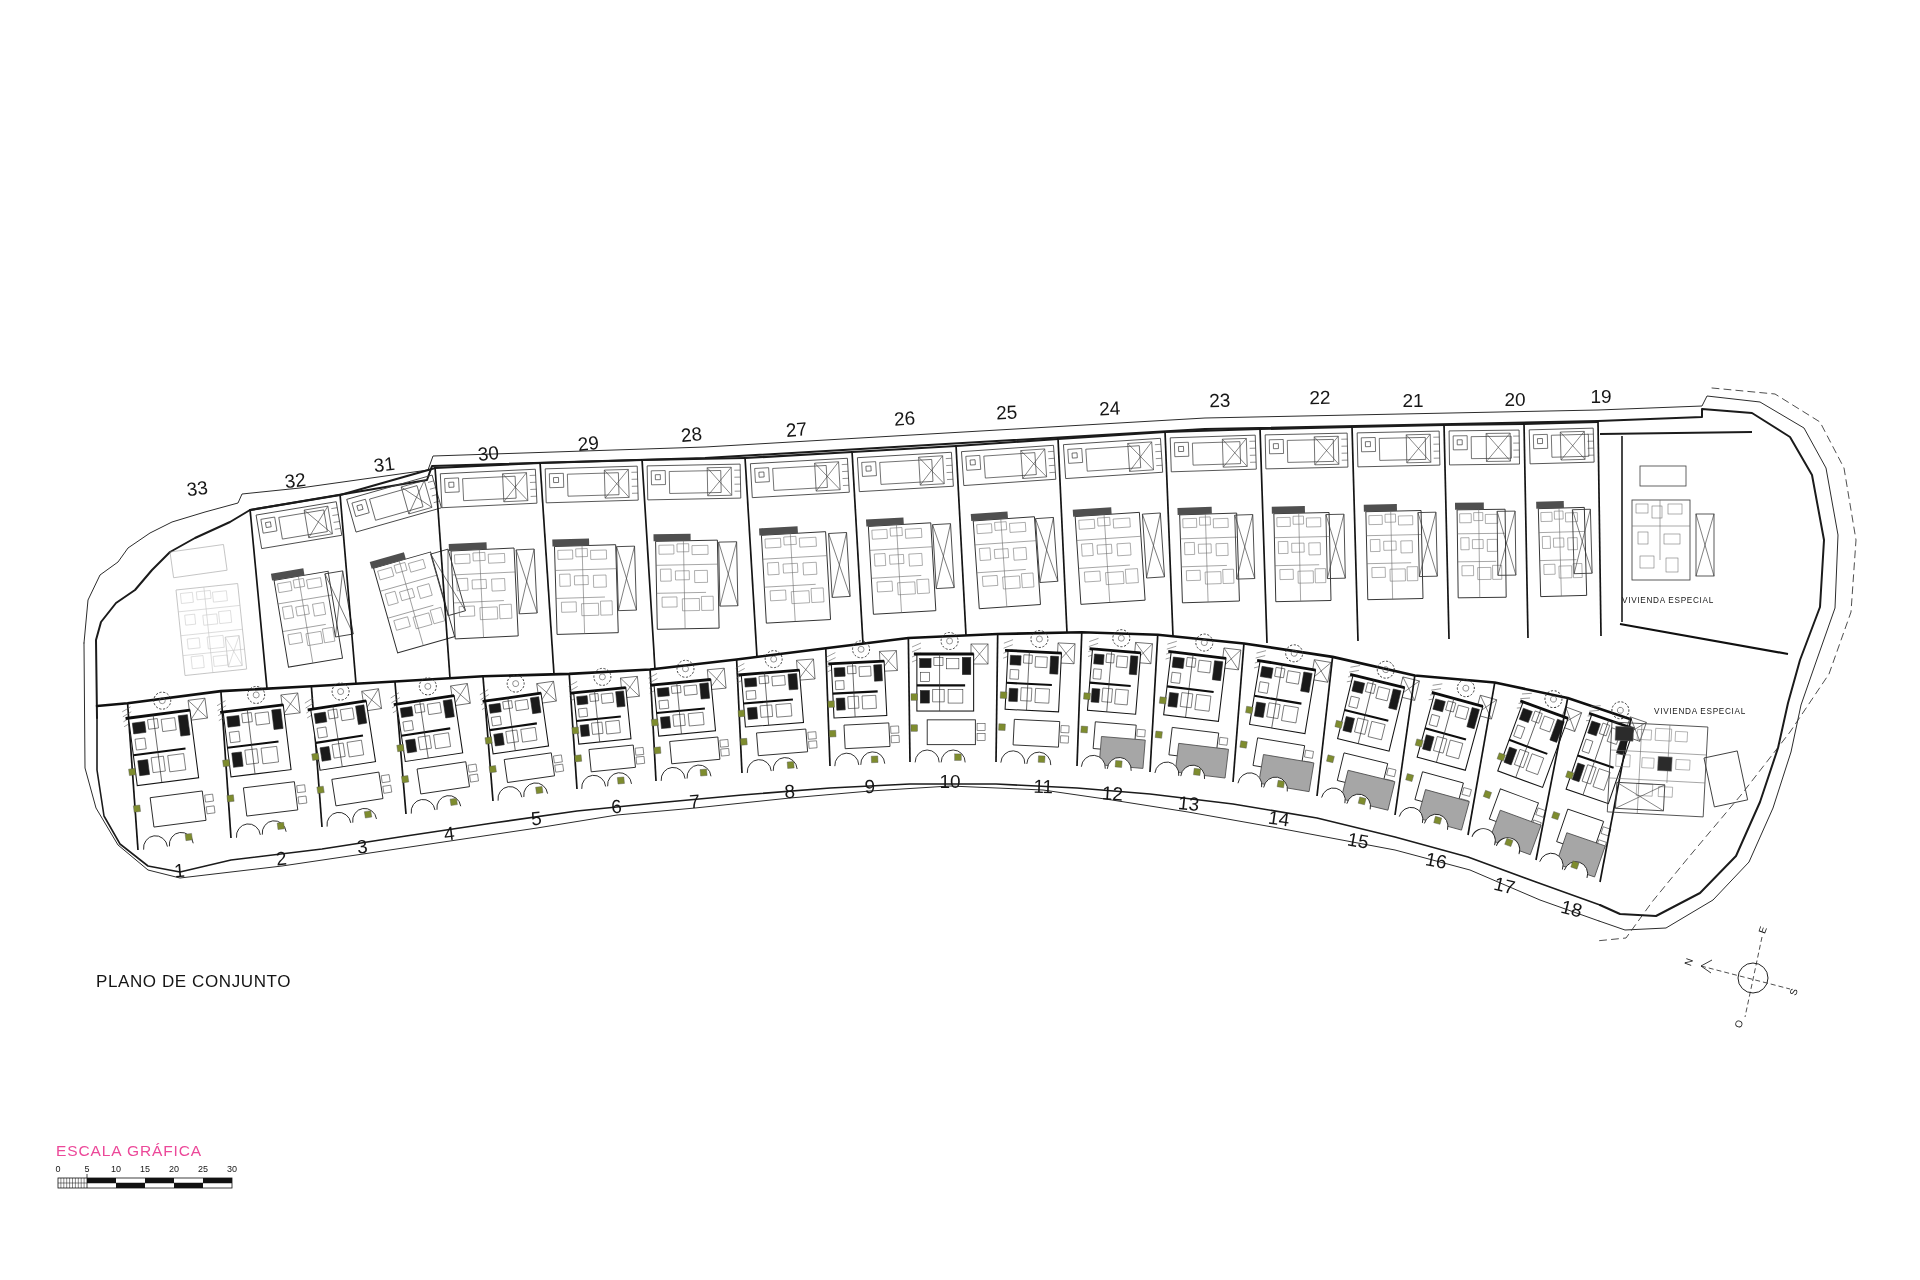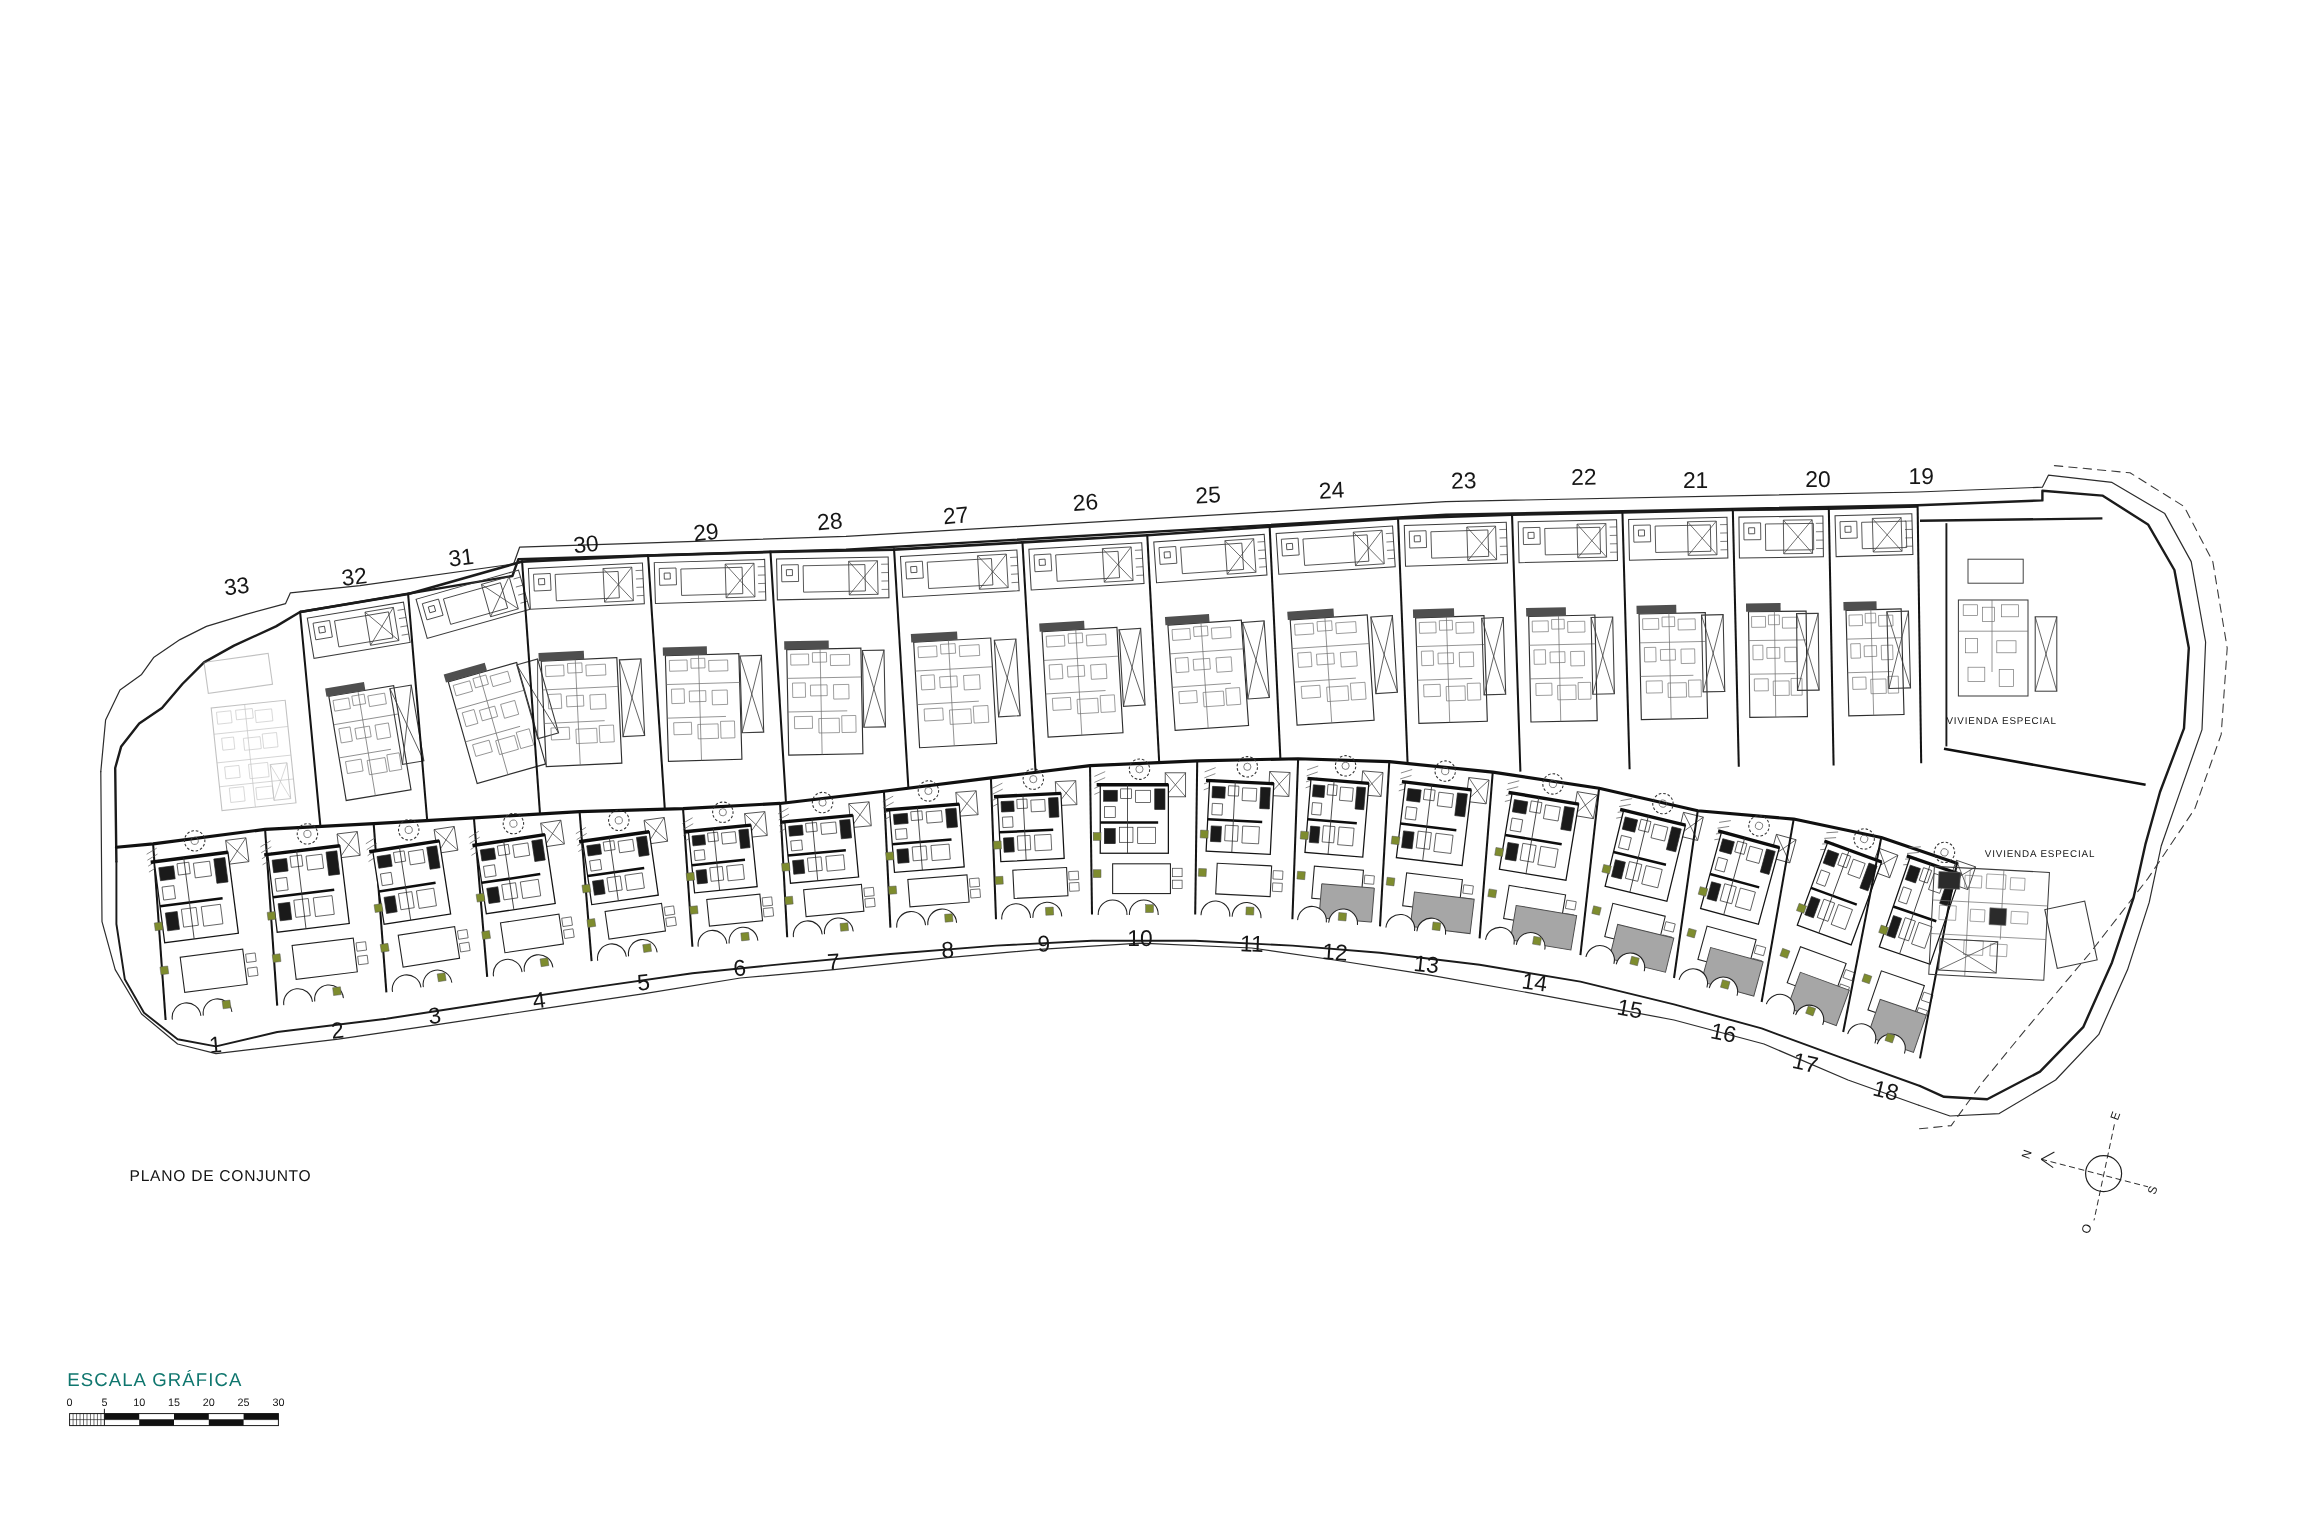--- a/index.html
+++ b/index.html
@@ -1,20 +1,20 @@
 <!DOCTYPE html>
 <html><head>
 <meta charset="utf-8">
 <style>
   html,body{margin:0;padding:0;background:#ffffff;}
   .canvas{position:relative;width:1920px;height:1280px;background:#ffffff;
           font-family:"Liberation Sans",sans-serif;overflow:hidden;}
   .canvas svg{position:absolute;left:0;top:0;}
-  .plan-title{position:absolute;left:108px;top:972px;font-size:13px;letter-spacing:.6px;color:#141414;}
-  .scale-title{position:absolute;left:56px;top:1142px;font-size:15.5px;letter-spacing:.9px;color:#0f766e;}
+  .plan-title{position:absolute;left:96px;top:972px;font-size:17px;letter-spacing:.6px;color:#141414;}
+  .scale-title{position:absolute;left:56px;top:1142px;font-size:15.5px;letter-spacing:.9px;color:#ec4899;}
   text{font-family:"Liberation Sans",sans-serif;}
 </style>
 </head>
 <body>
 
 <div class="canvas">
   <svg id="plan" width="1920" height="1280" viewBox="0 0 1920 1280">
       <path d="M84,643 L88,600 L100,575 L118,562 L128,548 L150,533 L172,522 L205,512 L238,503 L242,494 L300,488 L428,470 L433,456 L705,447 L1205,418 L1598,410 L1702,406 L1707,396 L1760,402 L1804,428 L1826,468 L1838,535 L1835,608 L1816,662 L1801,705 L1791,752 L1773,808 L1749,862 L1713,900 L1666,928 L1625,930 L1599,921" fill="none" stroke="#2c2c2c" stroke-width="1" stroke-linejoin="round" stroke-linecap="round"></path>
       <path d="M1599,921 L1540,900 L1470,870 L1395,850 L1278,828 L1188,812 L1112,800 L1043,790 L950,786 L870,791 L790,798 L695,808 L617,815 L537,828 L450,841 L363,854 L282,866 L180,878 L148,870 L118,845 L96,808 L85,768 L84,643" fill="none" stroke="#2c2c2c" stroke-width="1" stroke-linejoin="round" stroke-linecap="round"></path>
       <path d="M1712,388 L1775,394 L1820,422 L1844,468 L1856,540 L1851,612 L1829,674 L1790,732 L1741,795 L1688,858 L1652,902 L1626,938 L1596,941" fill="none" stroke="#3a3a3a" stroke-width="0.9" stroke-linejoin="round" stroke-linecap="round" stroke-dasharray="7 5"></path>

